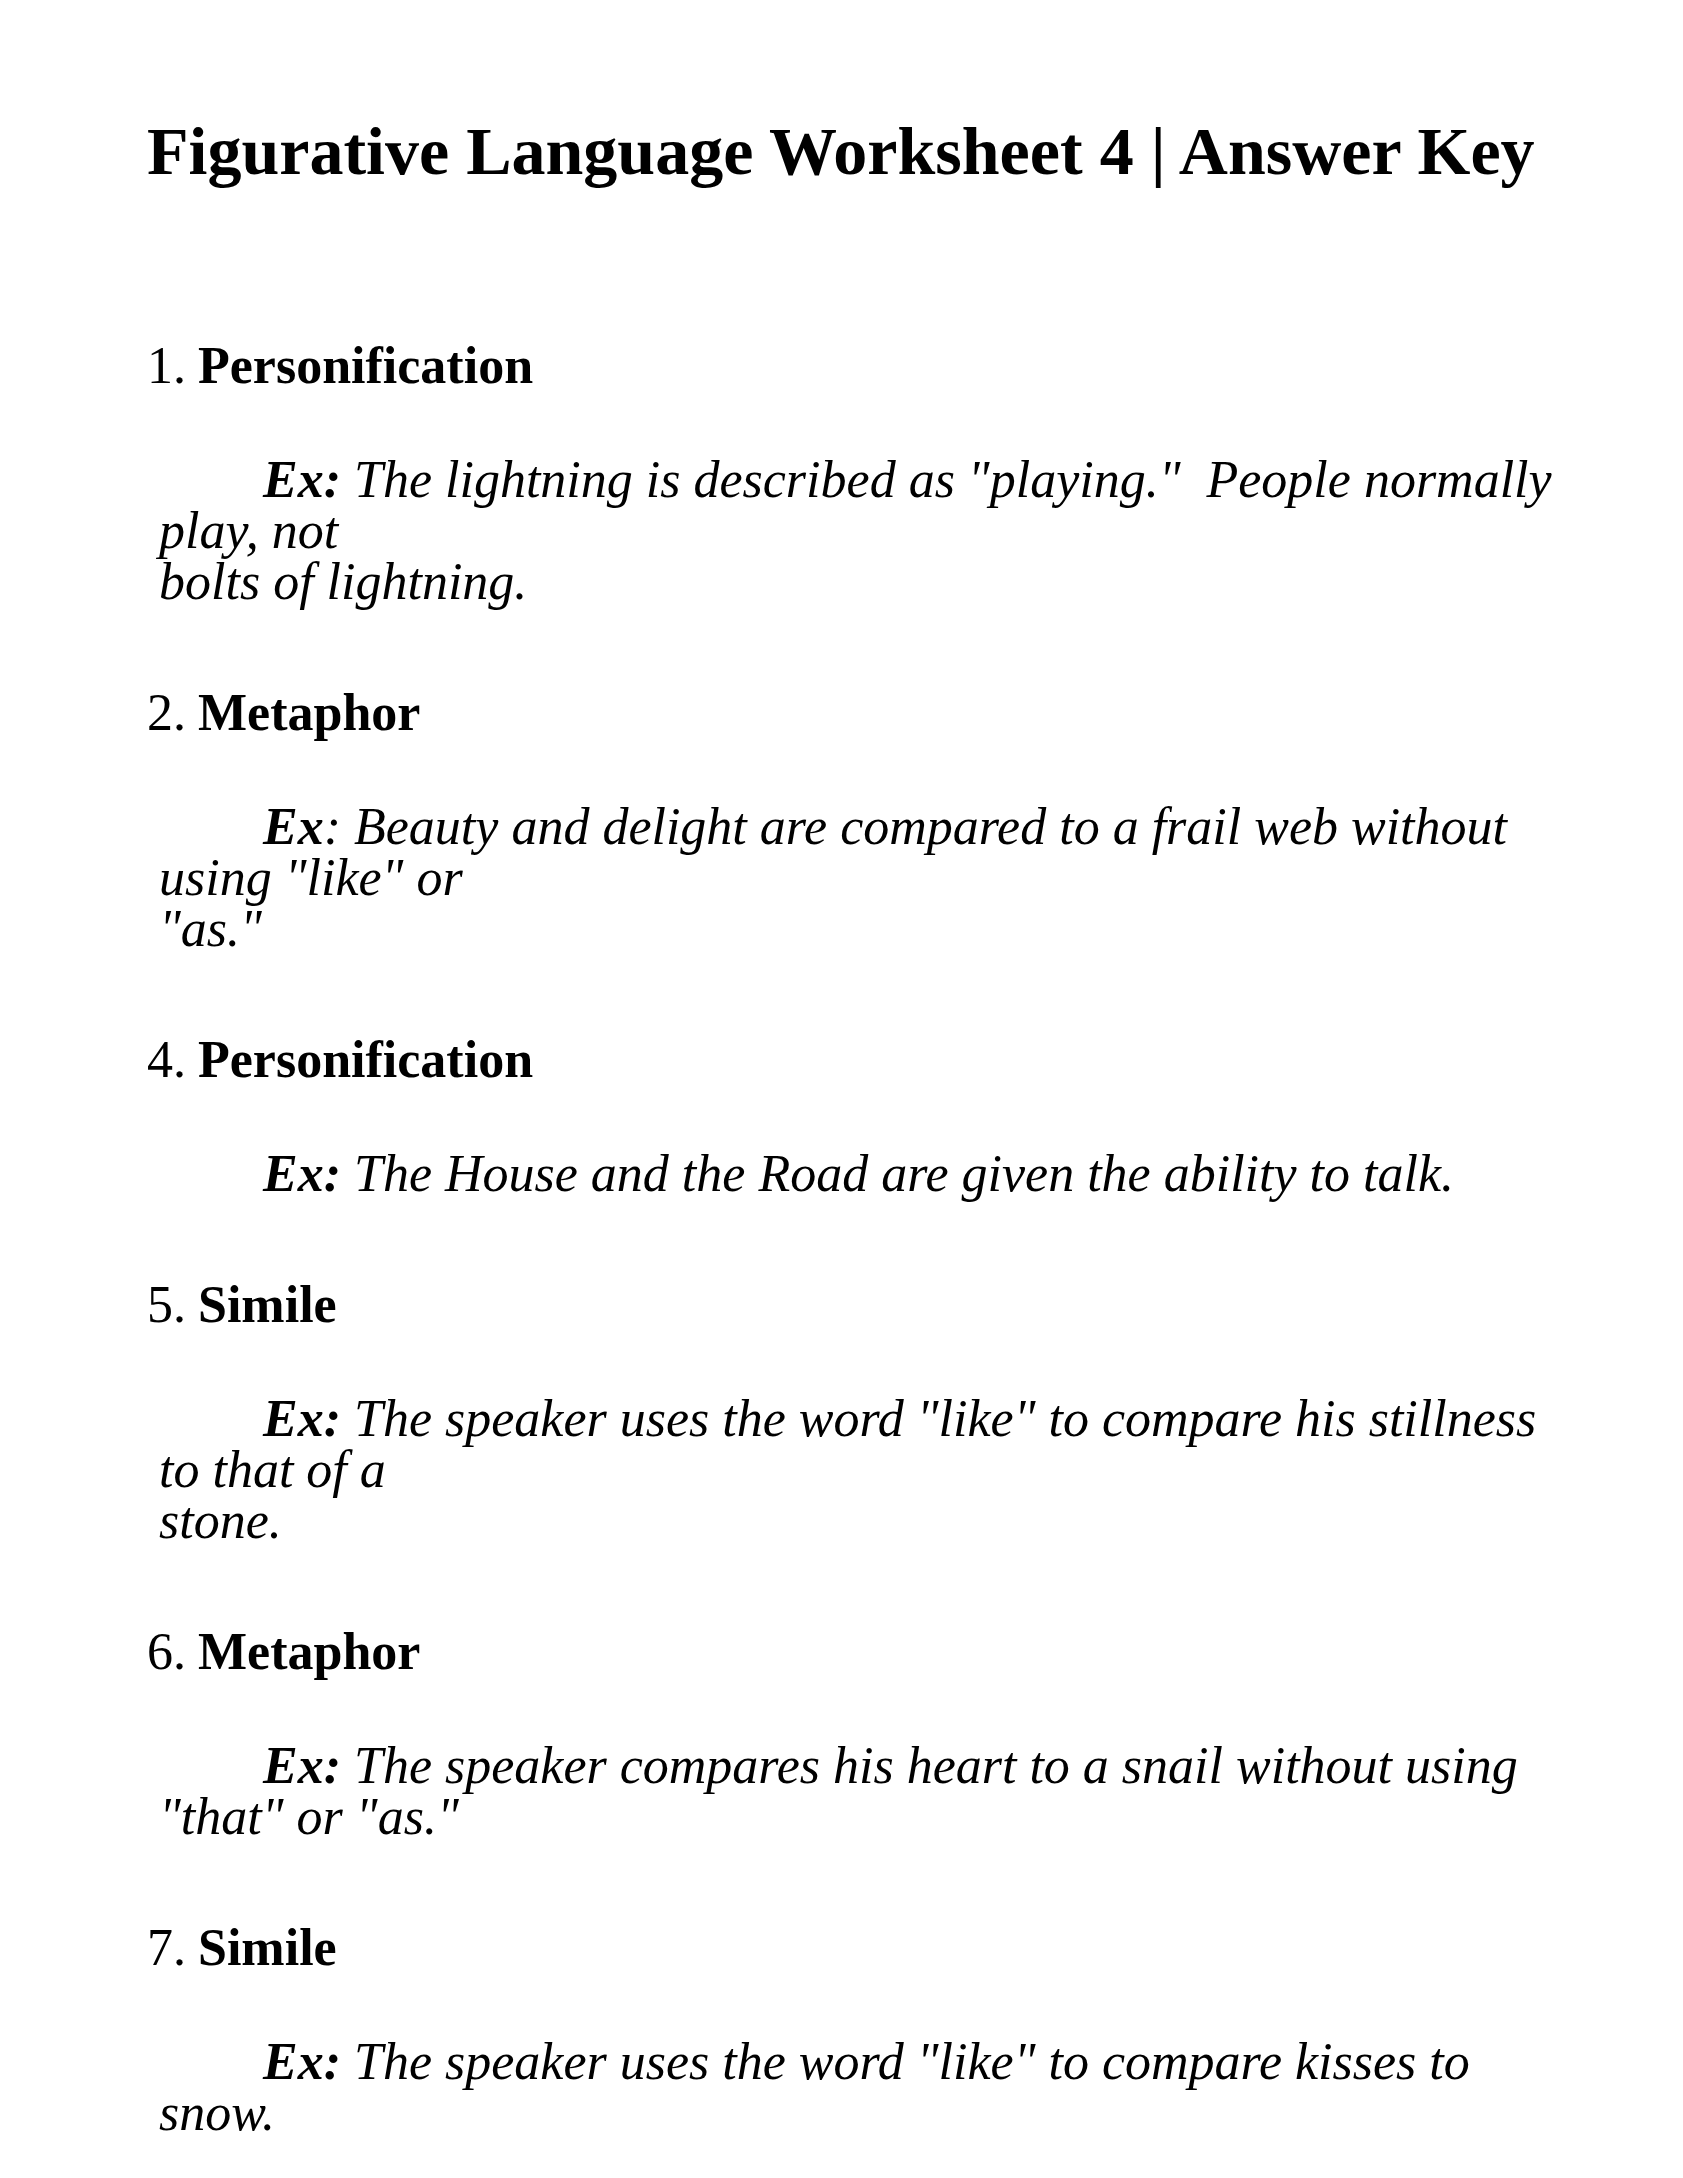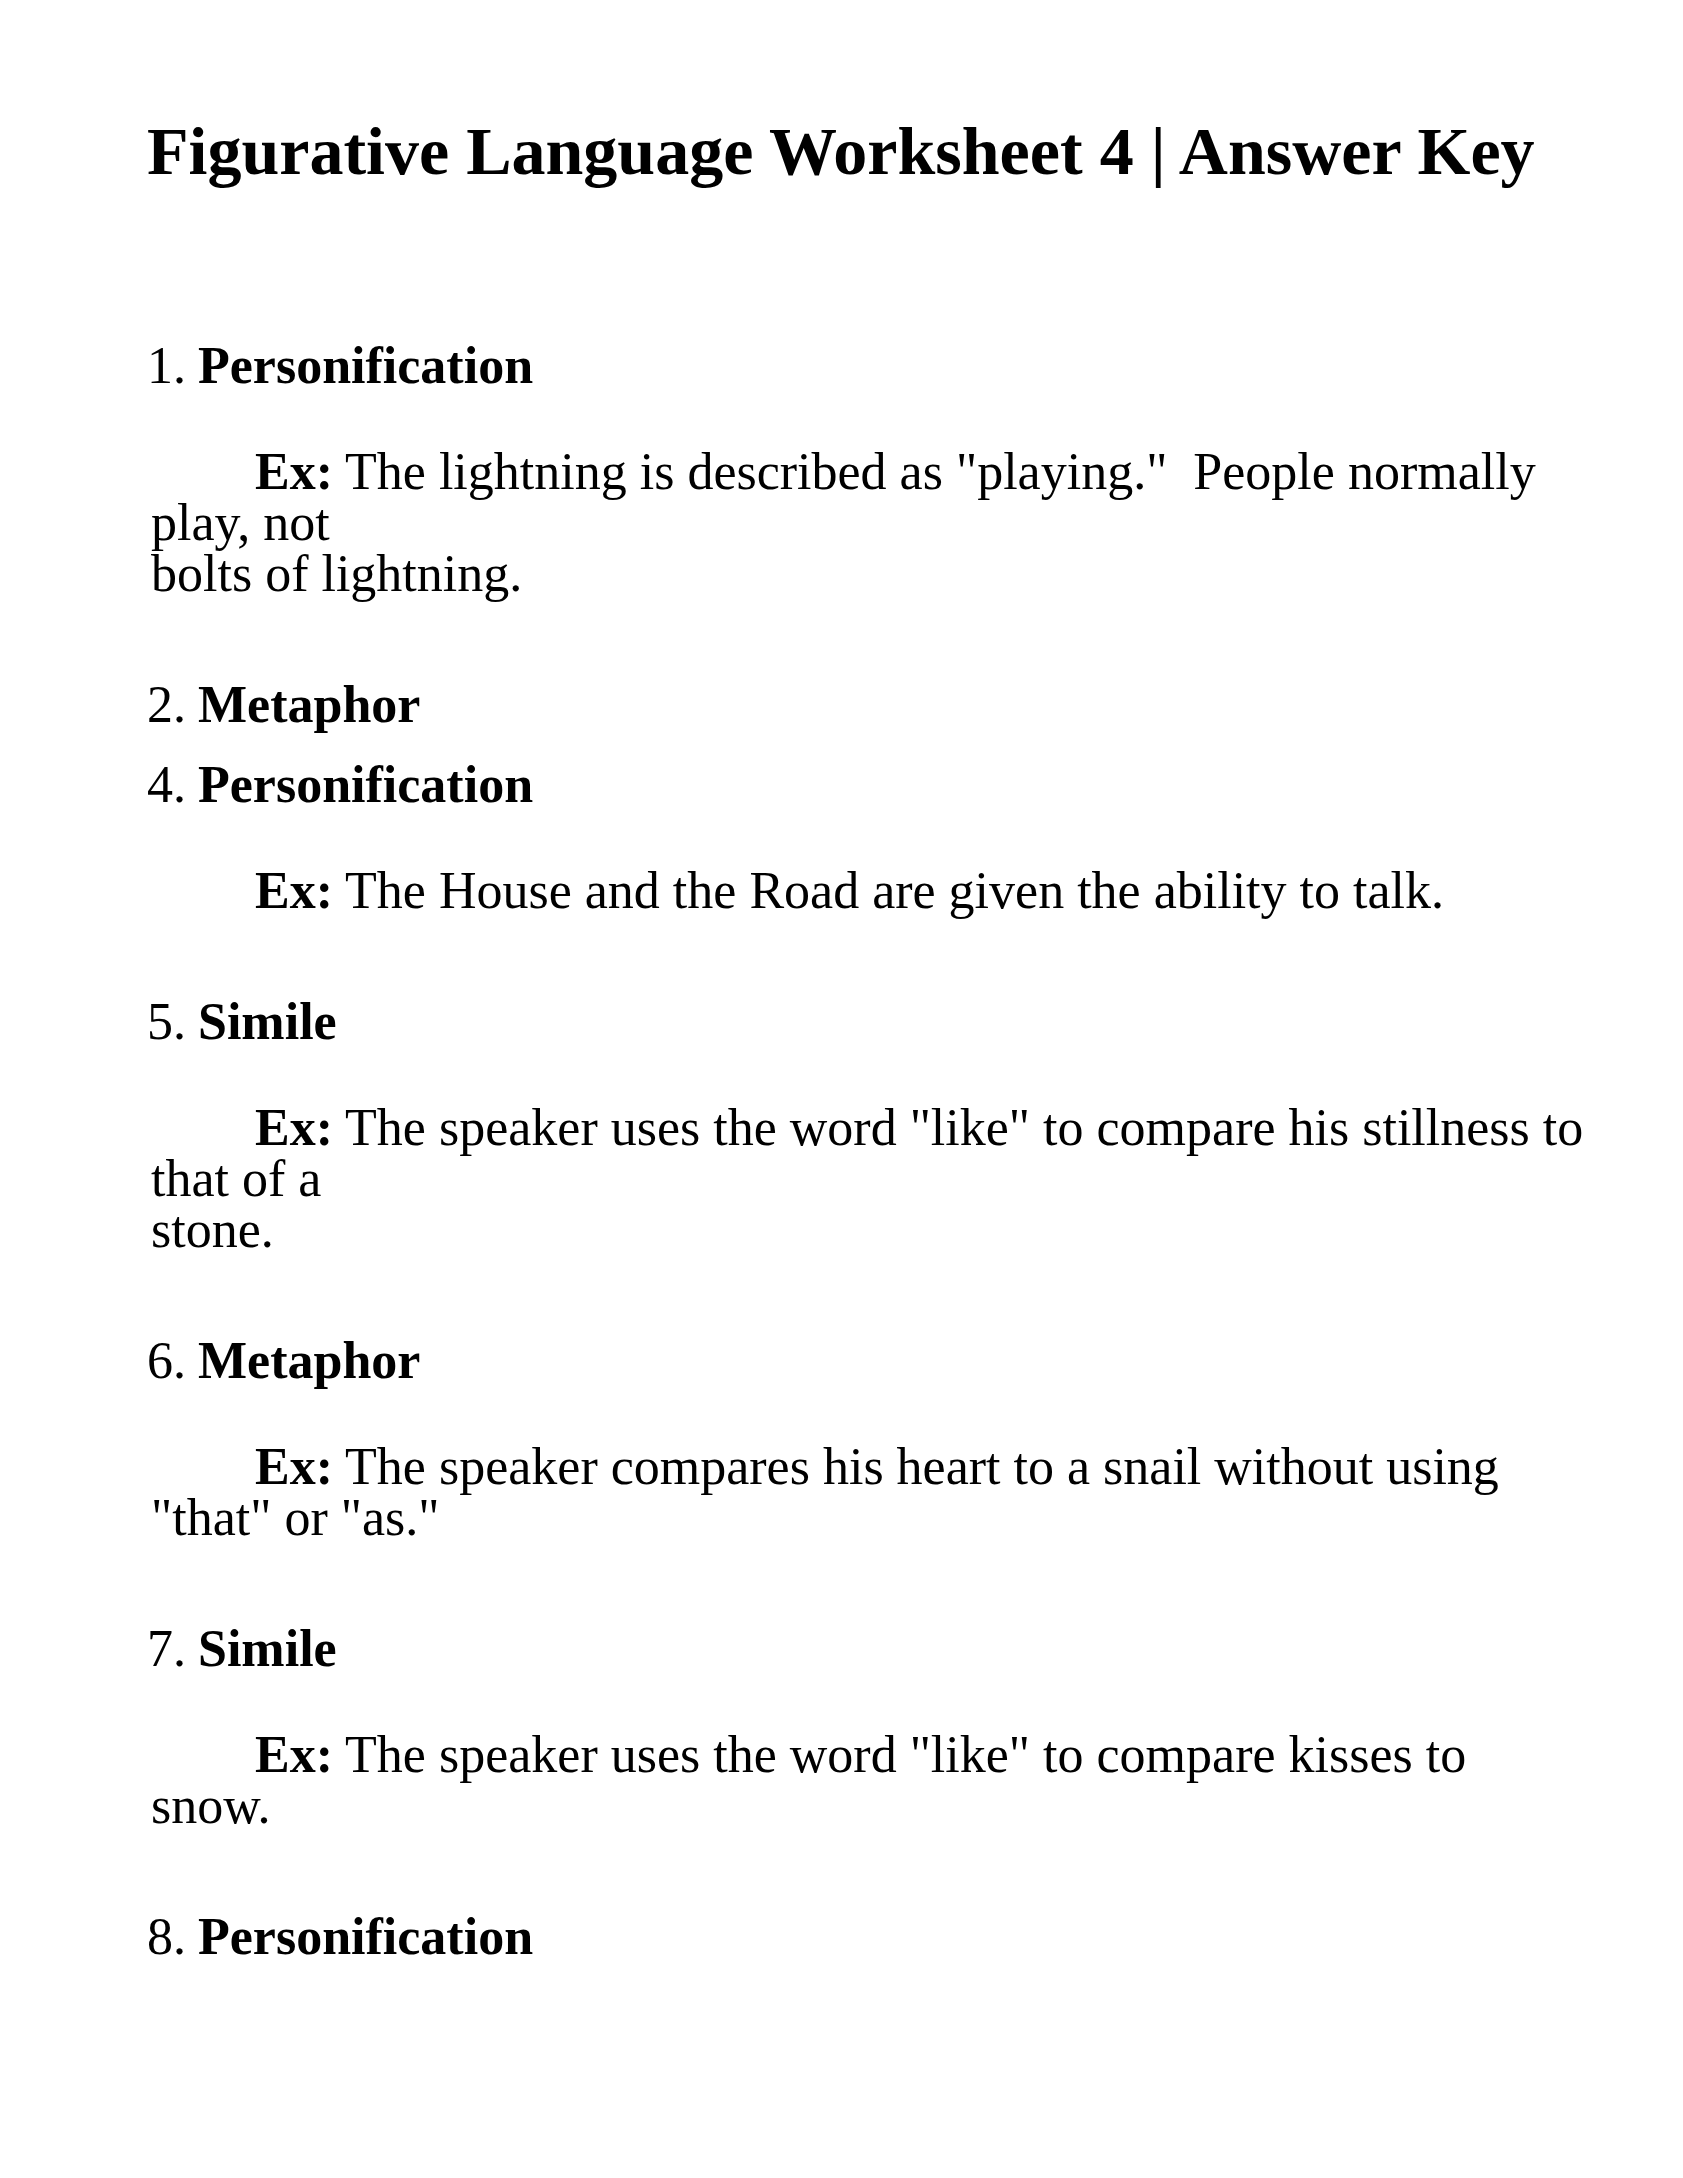--- a/index.html
+++ b/index.html
@@ -36,22 +36,23 @@
     margin: 0;
   }
   .item-number {
     font-weight: 400;
     margin-right: 12px;
   }
   .item-term {
     font-weight: 700;
   }
   .item-ex {
-    margin: 4px;
+    margin: 12px;
     white-space: pre-wrap;
+    font-style: italic;
   }
   .ex-label {
     font-weight: 700;
   }
 </style>
 </head>
 <body>
 
 <main class="page">
   <h1 class="page-title">Figurative Language Worksheet 4 | Answer Key</h1>
@@ -64,20 +65,24 @@
       </p>
       <p class="item-ex">
         <span class="ex-label">Ex:</span><span class="ex-text"> The lightning is described as "playing."  People normally play, not
 bolts of lightning.</span>
       </p>
     </div>
 
     <div class="item">
       <p class="item-heading">
         <span class="item-number">2.</span><span class="item-term">Metaphor</span>
+      </p>
+      <p class="item-ex">
+        <span class="ex-label">Ex</span><span class="ex-text">: Beauty and delight are compared to a frail web without using "like" or
+"as."</span>
       </p>
     </div>
 
     <div class="item">
     </div>
 
     <div class="item">
       <p class="item-heading">
         <span class="item-number">4.</span><span class="item-term">Personification</span>
       </p>

